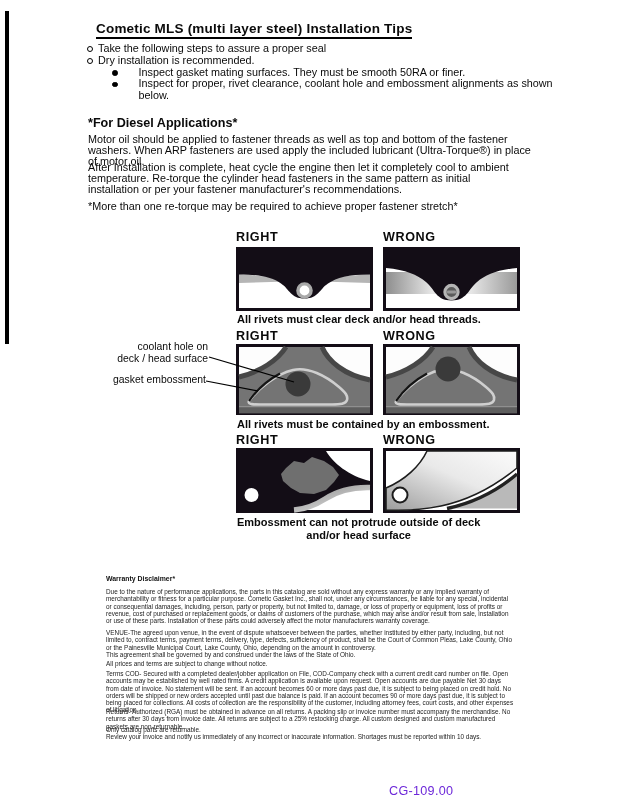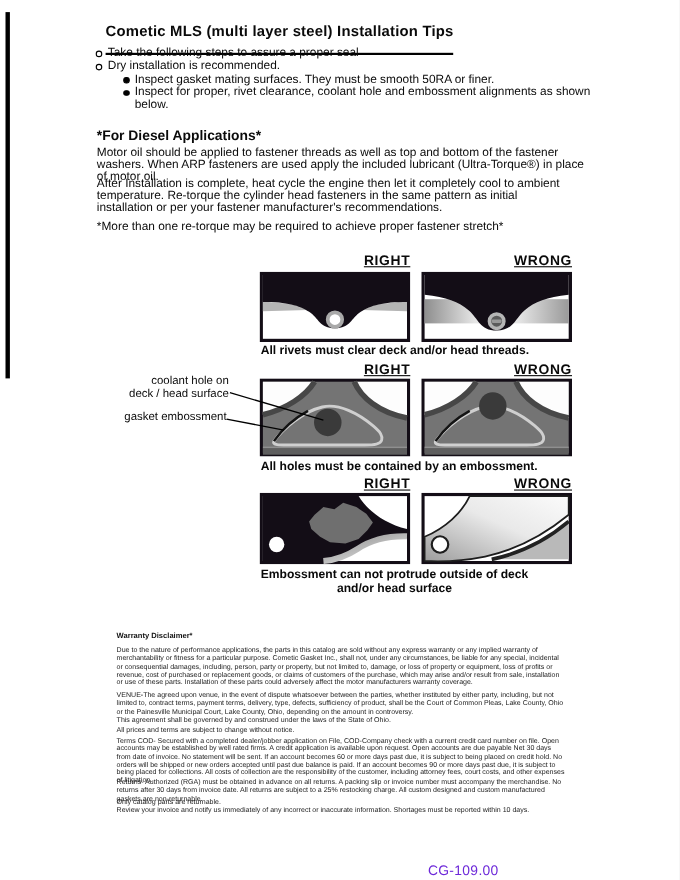--- a/index.html
+++ b/index.html
@@ -4,30 +4,30 @@
 <style>
   html,body{margin:0;padding:0;background:#e8e8e8;}
   .page{
     position:relative;width:618px;height:800px;background:#ffffff;
     font-family:"Liberation Sans", sans-serif;color:#0a0a0a;overflow:hidden;
     margin:0 auto;
   }
   .scan-bar{position:absolute;left:5px;top:11px;width:4px;height:333px;background:#000;}
   .title{
     position:absolute;left:96px;top:21px;font-size:13.5px;font-weight:bold;
-    letter-spacing:.2px;border-bottom:2px solid #000;padding-bottom:12px;
+    letter-spacing:.2px;border-bottom:2px solid #000;padding-bottom:1px;
   }
   .bullets{position:absolute;left:87px;top:43px;font-size:10.8px;line-height:11.8px;width:470px;}
   .b-row{display:flex;align-items:flex-start;}
   .b-dot{flex:none;width:4px;height:4px;border:1px solid #000;border-radius:50%;margin:3.2px 5px 0 0;background:#fff;}
-  .b-row.sub{margin-left:25px;}
+  .b-row.sub{margin-left:25px;gap:16px;}
   .b-row.sub .b-dot{background:#000;width:3.5px;height:3.5px;margin-top:3.6px;}
   .diesel-h{position:absolute;left:88px;top:116px;font-size:12.6px;font-weight:bold;}
   .para{position:absolute;left:88px;font-size:10.8px;line-height:11px;}
-  .dlabel{position:absolute;width:137px;text-align:right;font-size:12.6px;font-weight:bold;letter-spacing:.6px;text-decoration:underline;}
+  .dlabel{position:absolute;width:137px;text-align:left;font-size:12.6px;font-weight:bold;letter-spacing:.6px;}
   .dbox{position:absolute;width:137px;}
   .dbox svg{display:block;}
   .dcap{position:absolute;left:237px;font-size:11px;font-weight:bold;line-height:12.6px;}
   .pre{white-space:pre-line;text-align:center;}
   .ann{position:absolute;text-align:right;font-size:10.4px;line-height:11.6px;}
   .overlay{position:absolute;left:0;top:0;pointer-events:none;}
   .w-head{position:absolute;left:106px;top:575px;font-size:6.9px;font-weight:bold;color:#111;}
   .wpara{position:absolute;left:106px;width:408px;font-size:6.4px;line-height:7.3px;color:#1c1c1c;}
   .pagenum{position:absolute;left:389px;top:760px;font-size:12.6px;color:#6d28d9;letter-spacing:.3px;margin-top:24px;}
 </style>
@@ -127,21 +127,21 @@
       <path d="M86,3 H134 V36 C108,31 92,17 86,3 Z" fill="#fdfdfd"></path>
       <path d="M86,3 C92,17 108,31 134,36" fill="none" stroke="#474747" stroke-width="5"></path>
       <rect x="3" y="62" width="131" height="1.4" fill="#8f8f8f"></rect>
       <rect x="3" y="63.4" width="131" height="6" fill="#5e5e5e"></rect>
       <path d="M13,57 C22,45 40,30 57,26 C72,22.5 90,32 103,43 C110,49 112,52 111,56 C110,60 104,60.5 96,60.5 L28,60.5 C20,60.5 11,61 13,57 Z" fill="none" stroke="#cfcfcf" stroke-width="2.6"></path>
       <path d="M13,57 C20,47 32,36 44,29.5" fill="none" stroke="#141414" stroke-width="2.2"></path>
       <circle cx="65" cy="25" r="12.5" fill="#3a3a3a"></circle>
     </svg>
   </div>
 
-  <div class="dcap" style="top:418px;">All holes must be contained by an embossment.</div>
+  <div class="dcap" style="top:418px;">All rivets must be contained by an embossment.</div>
 
   <div class="dlabel" style="left:236px;top:433px;">RIGHT</div>
   <div class="dlabel" style="left:383px;top:433px;">WRONG</div>
 
   <div class="dbox" style="left:236px;top:448px;">
     <svg width="137" height="65" viewBox="0 0 137 65">
       <defs>
         <linearGradient id="g3r" x1="0" y1="0" x2="1" y2="1">
           <stop offset="0" stop-color="#8a8a8a"></stop>
             <stop offset="1" stop-color="#ececec"></stop>

